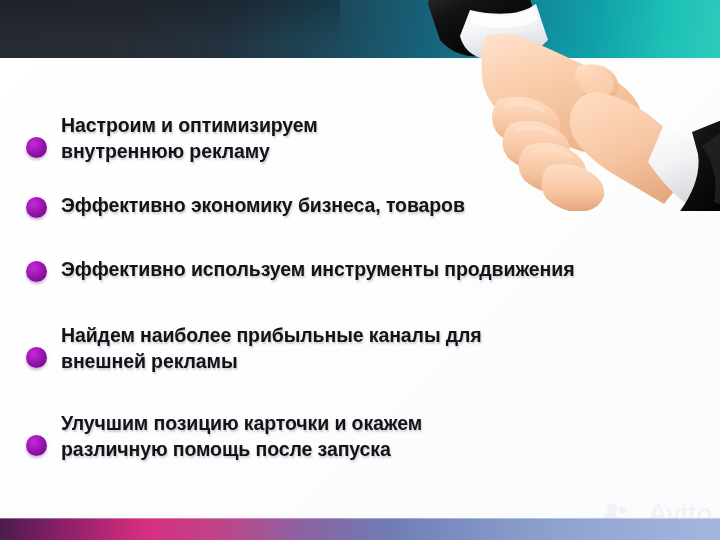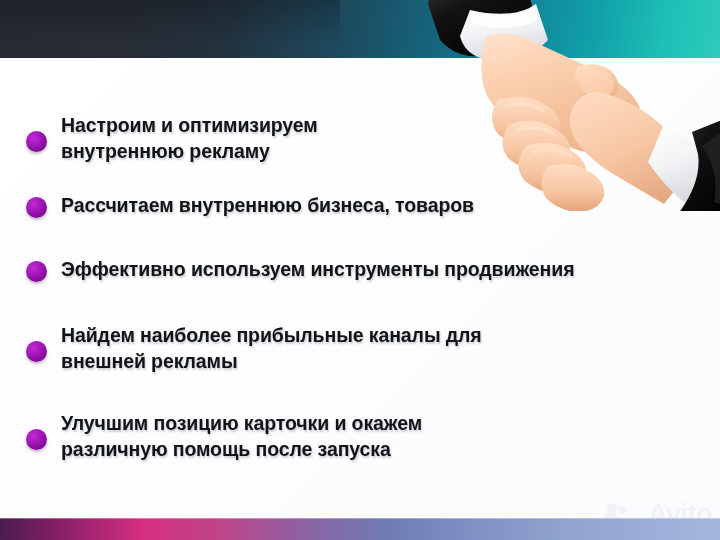--- a/index.html
+++ b/index.html
@@ -82,21 +82,21 @@
   .bullet-list {
     position: absolute;
     left: 0;
     top: 58px;
     width: 720px;
     height: 460px;
   }
   .bullet-row {
     position: absolute;
     display: flex;
-    align-items: flex-start;
+    align-items: center;
     left: 26px;
   }
   .bullet-row[data-row="0"] { top: 54px; }
   .bullet-row[data-row="1"] { top: 134px; }
   .bullet-row[data-row="2"] { top: 198px; }
   .bullet-row[data-row="3"] { top: 264px; }
   .bullet-row[data-row="4"] { top: 352px; }
 
   .bullet-dot {
     position: relative;
@@ -260,21 +260,21 @@
   <div class="bullet-list">
 
     <div class="bullet-row" data-row="0">
       <span class="bullet-dot"></span>
       <span class="bullet-text">Настроим и оптимизируем
 внутреннюю рекламу</span>
     </div>
 
     <div class="bullet-row" data-row="1">
       <span class="bullet-dot"></span>
-      <span class="bullet-text">Рассчитаем внутреннюю бизнеса, товаров</span>
+      <span class="bullet-text">Эффективно экономику бизнеса, товаров</span>
     </div>
 
     <div class="bullet-row" data-row="2">
       <span class="bullet-dot"></span>
       <span class="bullet-text">Эффективно используем инструменты продвижения</span>
     </div>
 
     <div class="bullet-row" data-row="3">
       <span class="bullet-dot"></span>
       <span class="bullet-text">Найдем наиболее прибыльные каналы для

